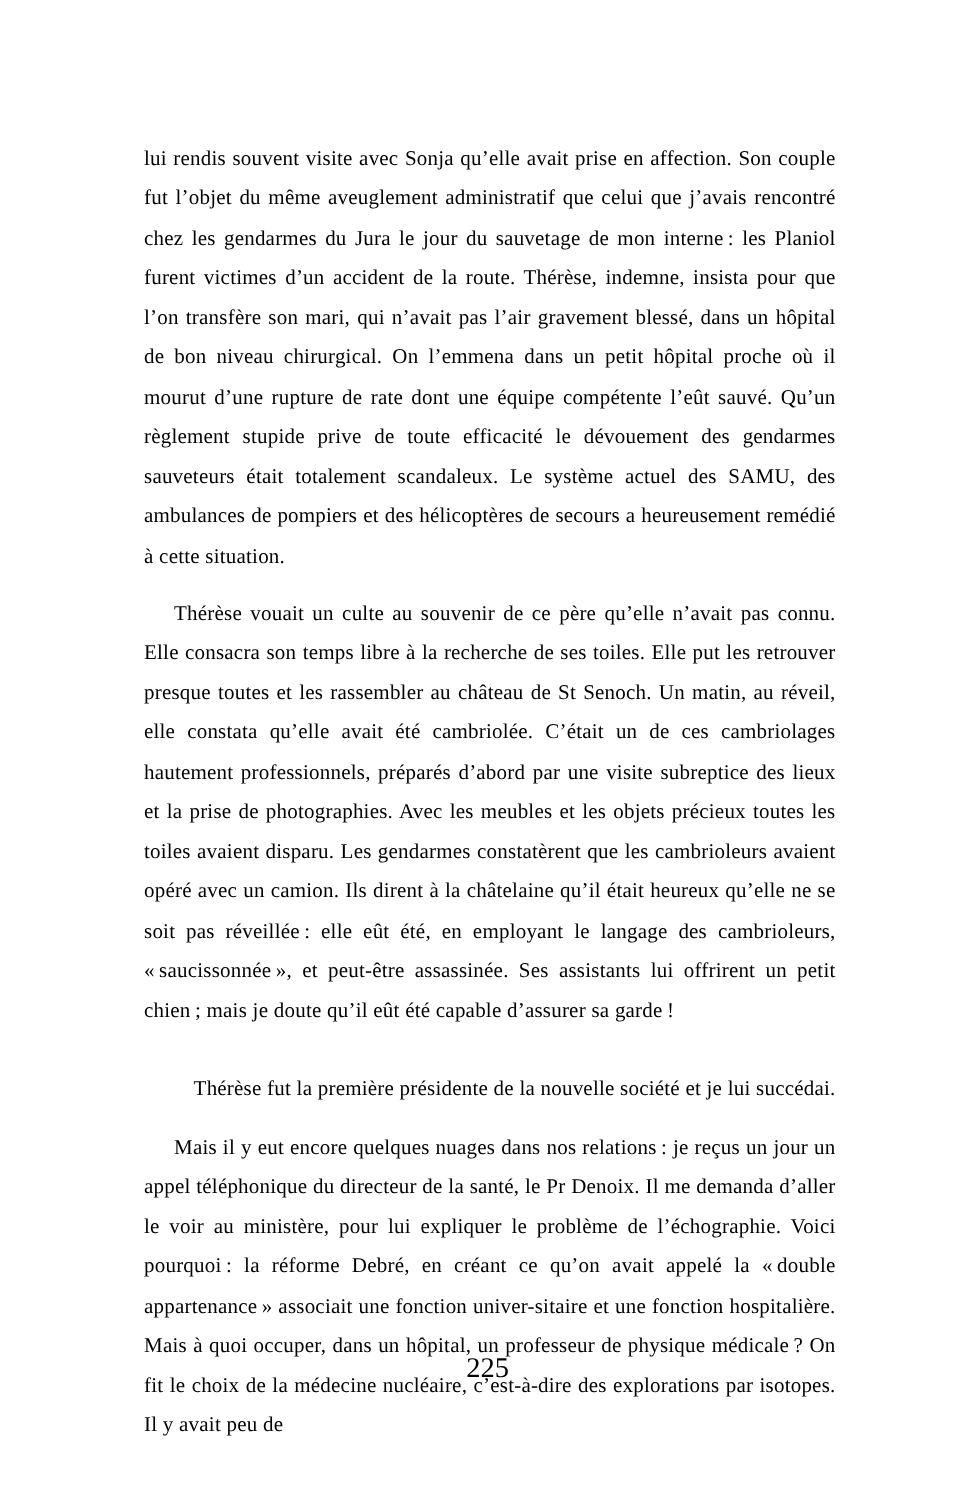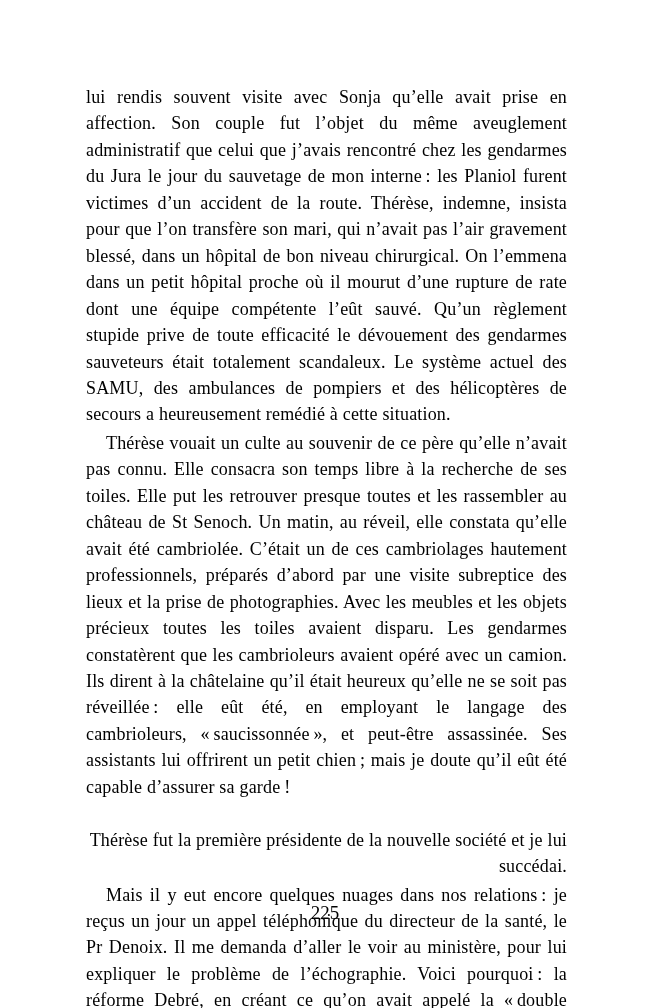--- a/index.html
+++ b/index.html
@@ -20,22 +20,22 @@
     overflow: hidden;
     margin: 0 auto;
   }
   .text-block {
     position: absolute;
     left: 84px;
     top: 82px;
     width: 485px;
   }
   .para {
-    margin: 2px;
-    font-size: 18px;
+    margin: 12px;
+    font-size: 14px;
     line-height: 26.45px;
     text-align: justify;
     text-justify: inter-word;
     -webkit-hyphens: none;
     hyphens: none;
     letter-spacing: 0.01em;
     word-spacing: 0.005em;
   }
   
   .para.continued {

